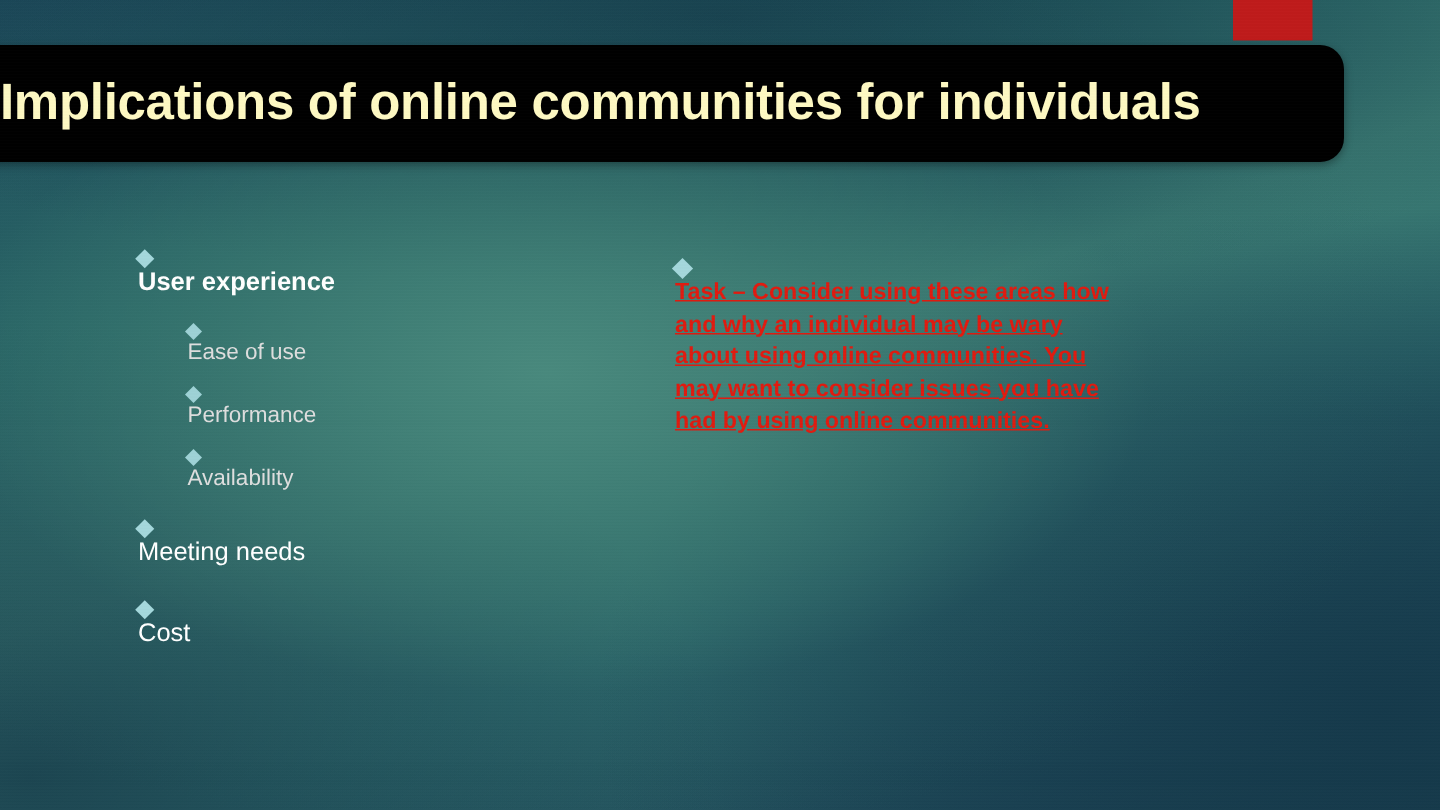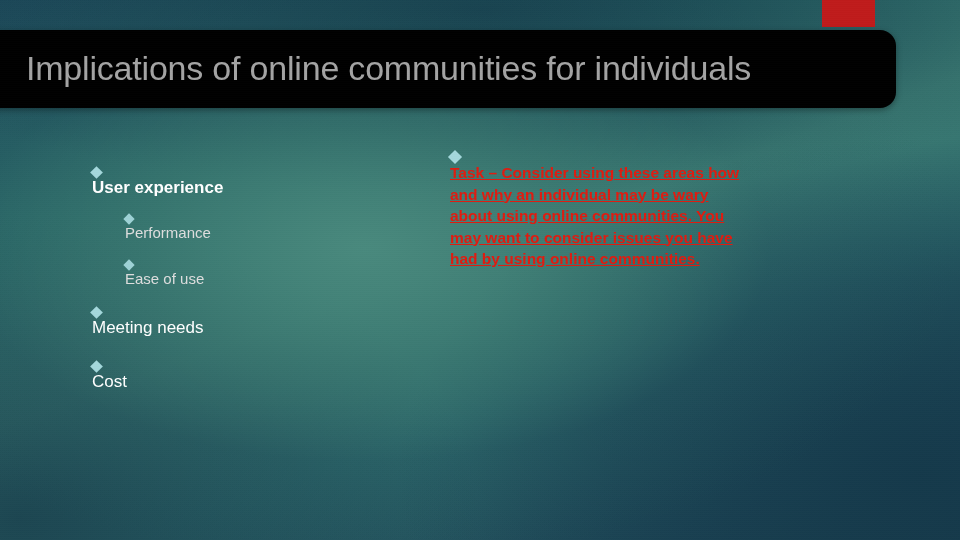--- a/index.html
+++ b/index.html
@@ -52,40 +52,39 @@
     background: #000000;
     border-top-right-radius: 16px;
     border-bottom-right-radius: 16px;
     box-shadow: 0 2px 6px rgba(0,0,0,0.35);
   }
   .title-text {
     position: absolute;
     left: 14px;
     top: 50%;
     transform: translateY(-50%);
-    color: #a3a3a3;
+    color: #fef9c3;
     font-size: 34px;
-    font-weight: 400;
+    font-weight: 700;
     letter-spacing: -0.2px;
     white-space: nowrap;
     line-height: 1.1;
-    padding-left: 26px;
   }
 
   
   .col-left {
     position: absolute;
     left: 92px;
     top: 162px;
     width: 330px;
   }
   .col-right {
     position: absolute;
     left: 450px;
-    top: 146px;
+    top: 168px;
     width: 340px;
   }
 
   .bullet-row {
     display: flex;
     align-items: flex-start;
     flex-direction: column;
   }
   .diamond {
     flex: 0 0 auto;
@@ -163,30 +162,34 @@
     <div class="title-text">Implications of online communities for individuals</div>
   </div>
 
   <div class="col-left">
 
     <div class="bullet-row lvl1 bold">
       <span class="diamond"></span>
       <span class="btext">User experience</span>
     </div>
 
+    <div class="bullet-row lvl2 gap-after-sub">
+      <span class="diamond"></span>
+      <span class="btext">Ease of use</span>
+    </div>
+
     <div class="bullet-row lvl2">
       <span class="diamond"></span>
       <span class="btext">Performance</span>
     </div>
 
-    <div class="bullet-row lvl2 gap-after-sub">
-      <span class="diamond"></span>
-      <span class="btext">Ease of use</span>
-    </div>
-
+    <div class="bullet-row lvl2">
+      <span class="diamond"></span>
+      <span class="btext">Availability</span>
+    </div>
 
 
     <div class="bullet-row lvl1 spaced gap-after-sub">
       <span class="diamond"></span>
       <span class="btext">Meeting needs</span>
     </div>
 
     <div class="bullet-row lvl1 spaced">
       <span class="diamond"></span>
       <span class="btext">Cost</span>

